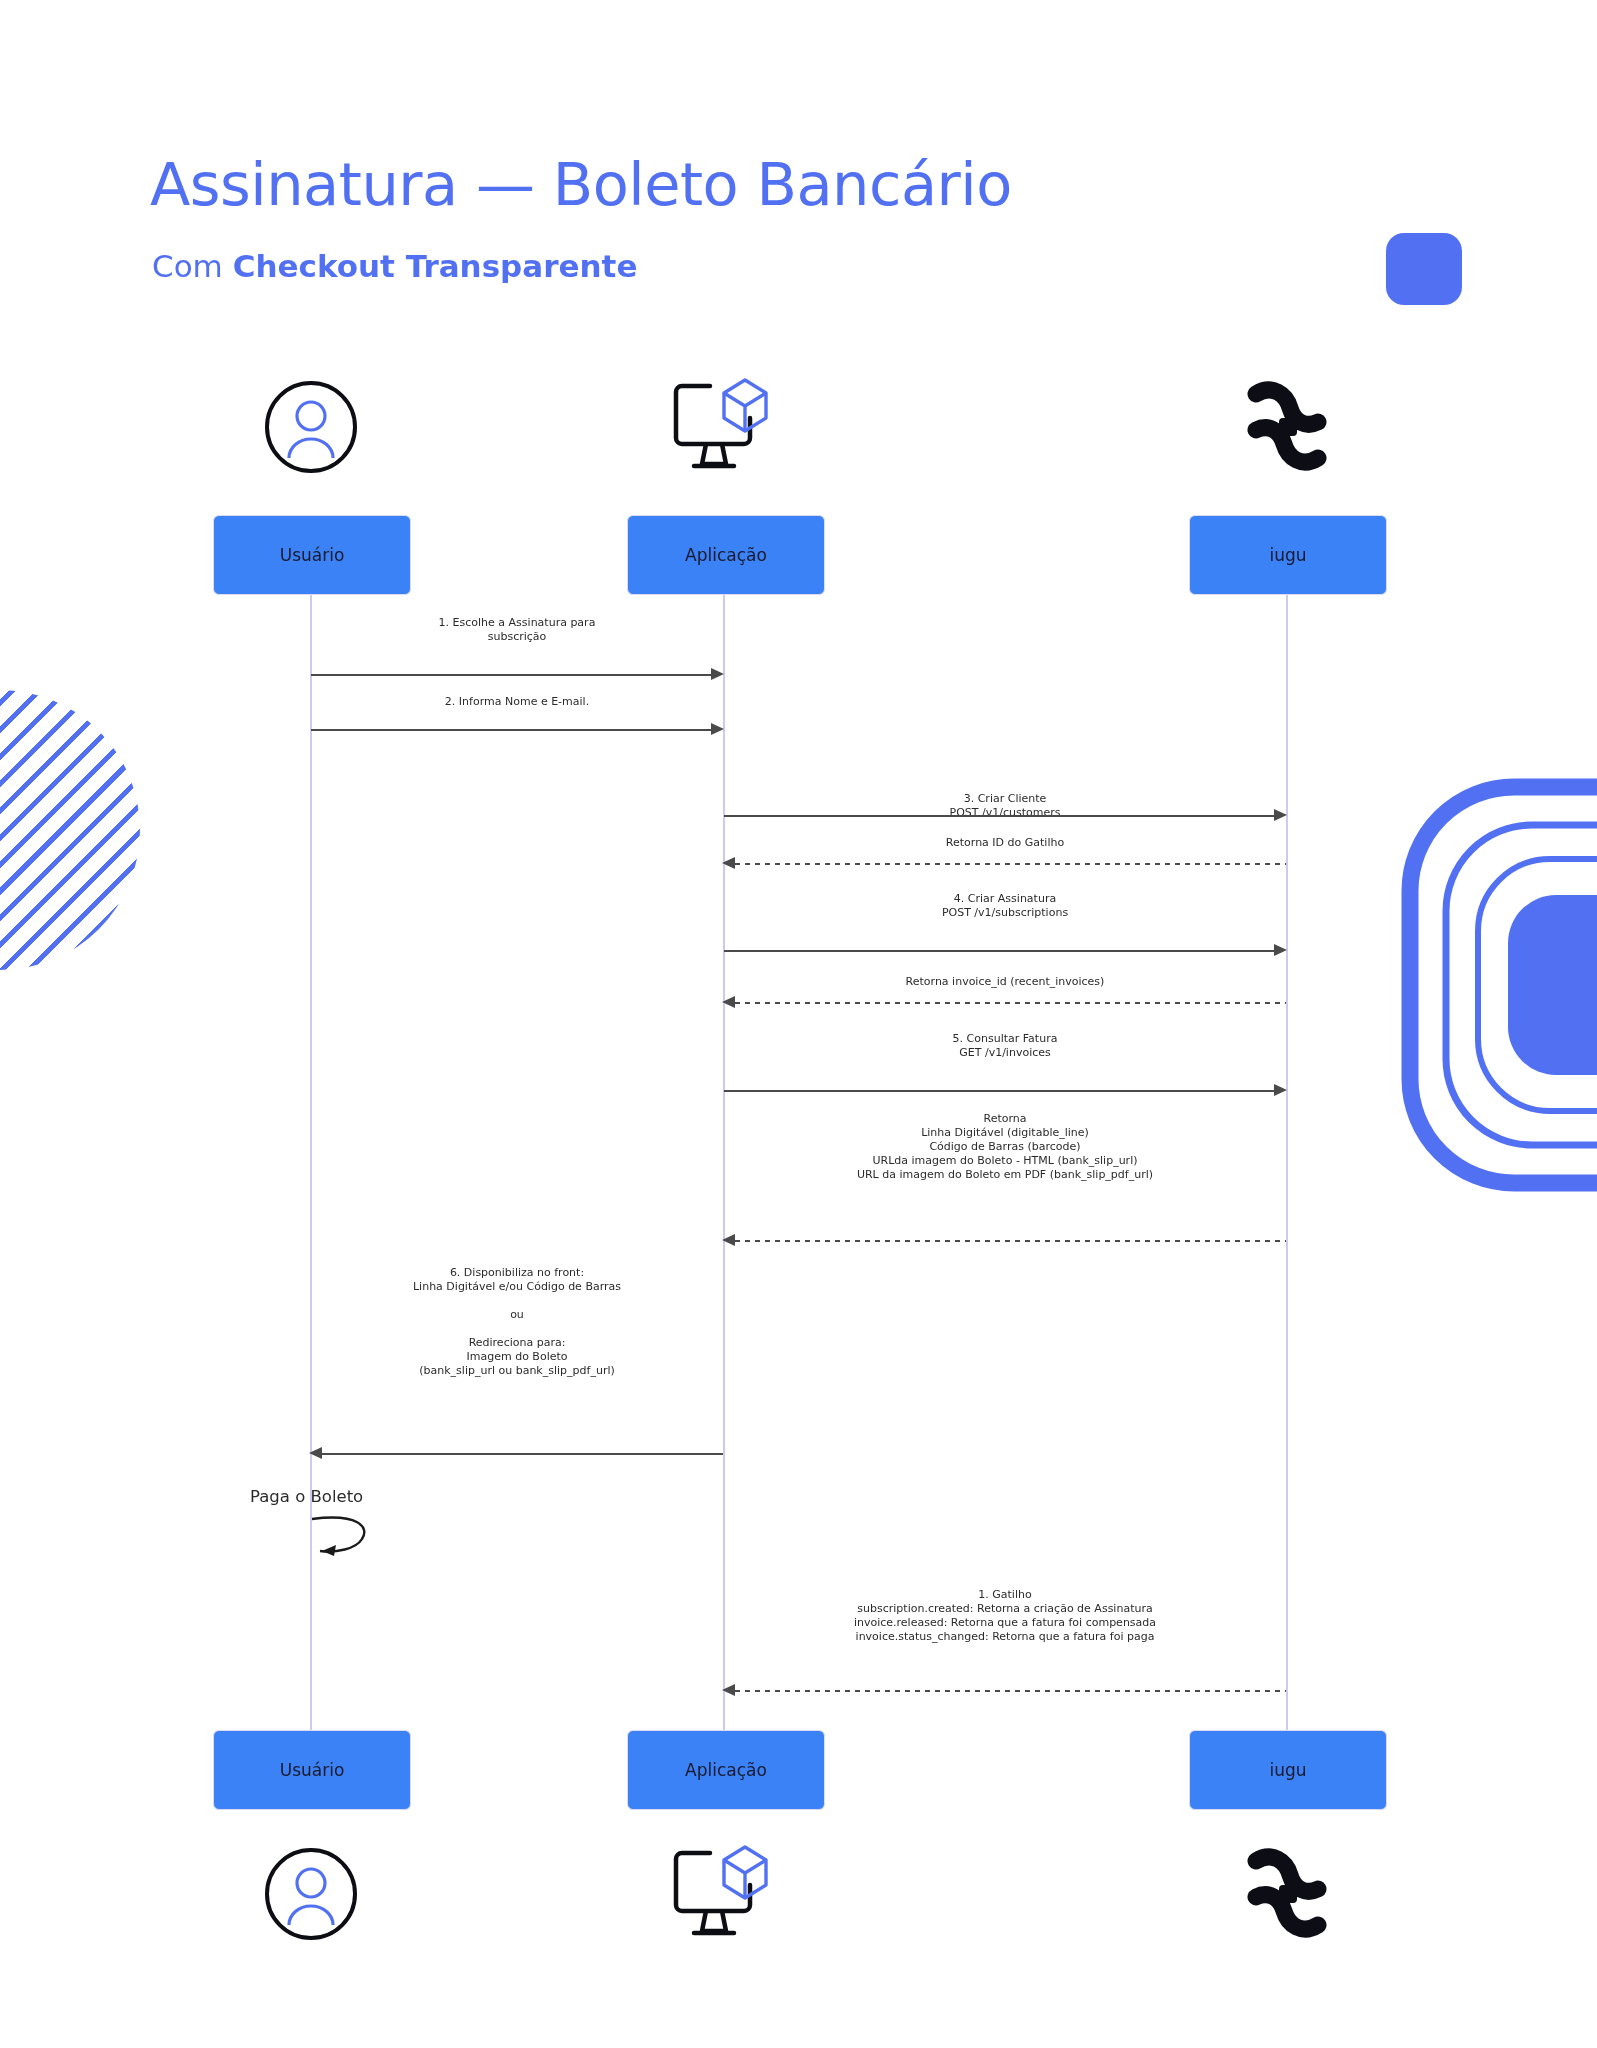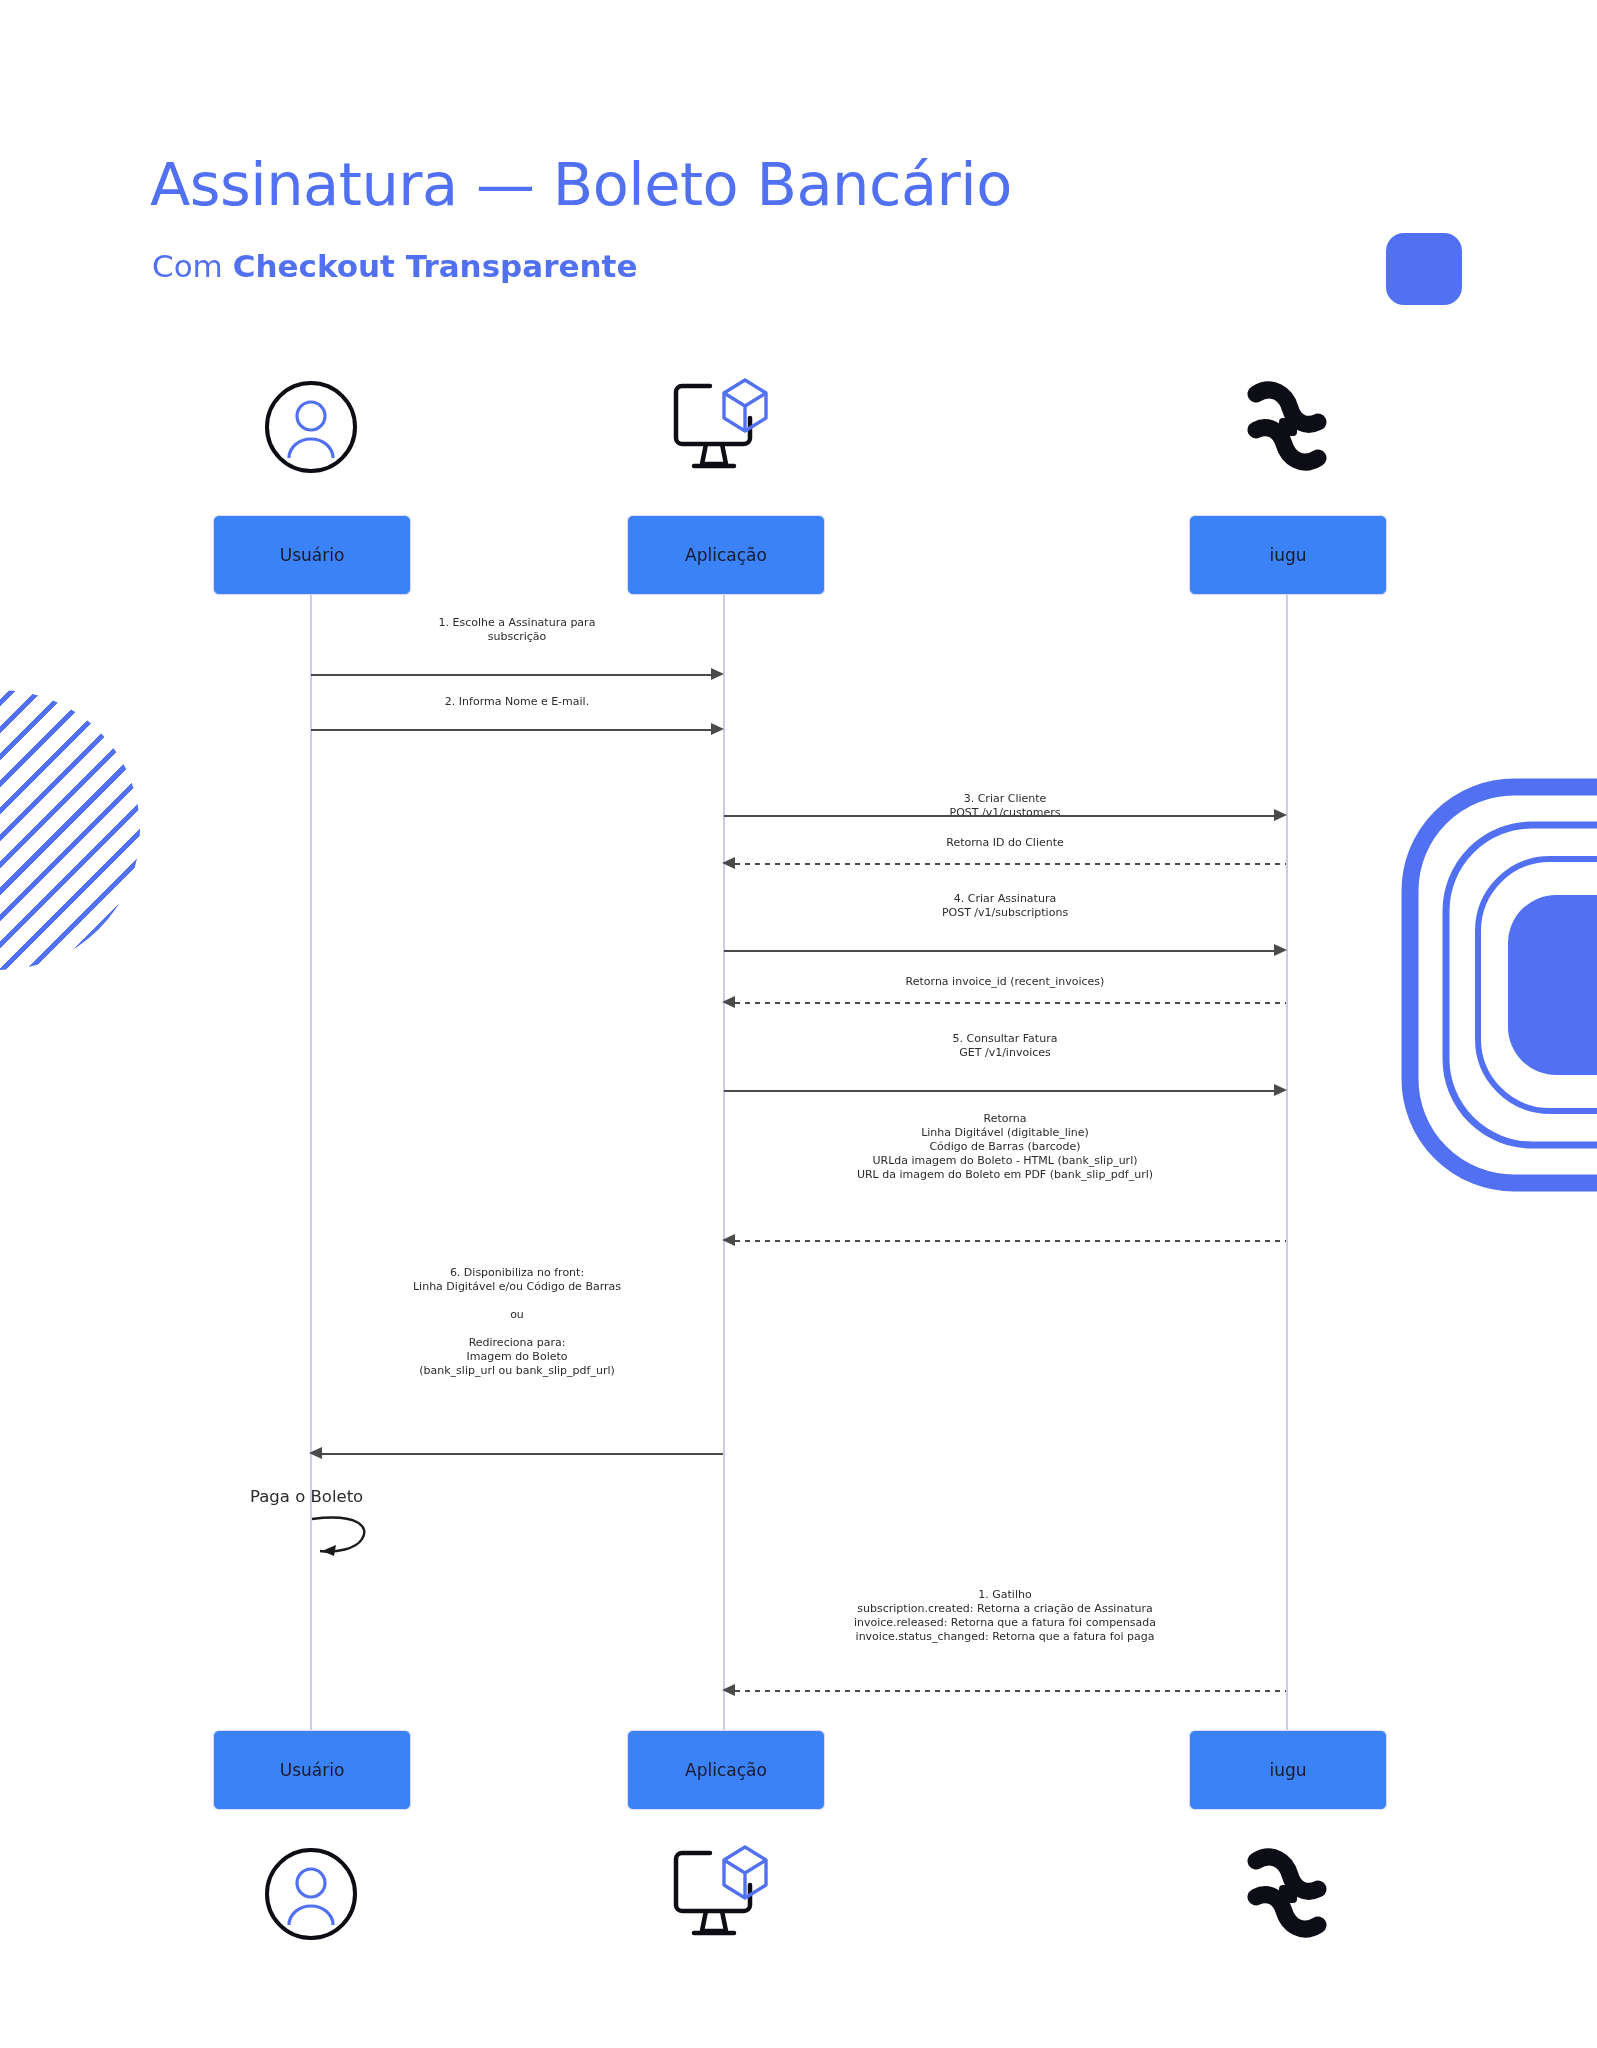--- a/index.html
+++ b/index.html
@@ -160,21 +160,21 @@
   </div>
 
   <div class="msg">
     <div class="msg-label" style="left:724px;top:757px;width:562px;margin-top:35px;">3. Criar Cliente
 POST /v1/customers</div>
     <div class="line-solid" style="left:724px;top:815px;width:551px;"></div>
     <div class="arrow-r" style="left:1274px;top:809px;"></div>
   </div>
 
   <div class="msg">
-    <div class="msg-label" style="left:724px;top:836px;width:562px;">Retorna ID do Cliente</div>
+    <div class="msg-label" style="left:724px;top:836px;width:562px;">Retorna ID do Gatilho</div>
     <div class="line-dashed" style="left:735px;top:863px;width:551px;"></div>
     <div class="arrow-l" style="left:722px;top:857px;"></div>
   </div>
 
   <div class="msg">
     <div class="msg-label" style="left:724px;top:892px;width:562px;">4. Criar Assinatura
 POST /v1/subscriptions</div>
     <div class="line-solid" style="left:724px;top:950px;width:551px;"></div>
     <div class="arrow-r" style="left:1274px;top:944px;"></div>
   </div>

